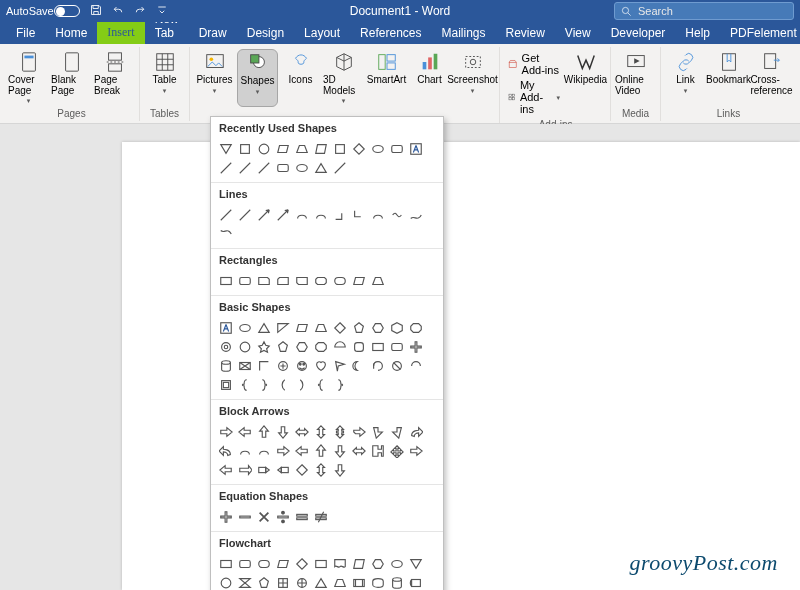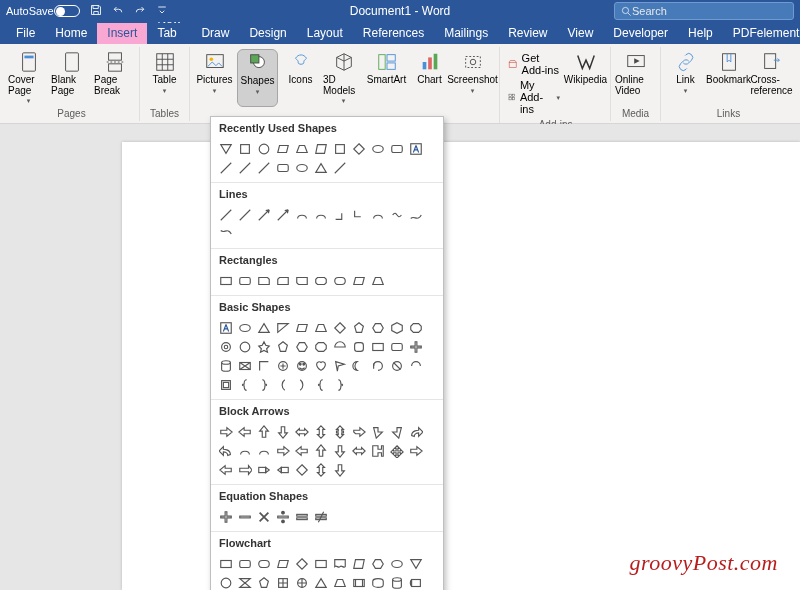--- a/index.html
+++ b/index.html
@@ -32,34 +32,34 @@
   }
   .toggle-knob { width: 9px; height: 9px; background: #fff; border-radius: 50%; }
   .qat { display: flex; gap: 10px; margin-left: 10px; opacity: 0.95; }
   .qat svg { width: 12px; height: 12px; }
   .title-center {
     position: absolute; left: 50%; transform: translateX(-50%);
     font-size: 12px;
   }
   .searchbox {
     margin-left: auto;
-    display: flex; align-items: center; 
+    display: flex; align-items: center; gap: 6px;
     background: #467ab8; border: 1px solid #6f9bd0; border-radius: 3px;
     height: 18px; width: 180px; padding: 0 6px; color: #e8e8e8;
     font-size: 11px;
   }
   .searchbox svg { width: 11px; height: 11px; }
   
   .tabs {
     background: #2b579a; color: #fff; height: 22px;
     display: flex; align-items: flex-end; padding: 0 6px;
     font-size: 12px;
   }
   .tab { padding: 3px 10px 4px; cursor: default; }
-  .tab.active { background: #f9a8d4; color: #2b579a; }
+  .tab.active { background: #84cc16; color: #2b579a; font-family: Liberation Serif, serif; }
   
   .ribbon {
     background: #f3f2f1;
     border-bottom: 1px solid #d6d6d6;
     height: 80px;
     display: flex;
     padding: 3px 4px 0 4px;
   }
   .group {
     display: flex; flex-direction: column; align-items: center;
@@ -106,21 +106,21 @@
     position: absolute; top: 124px; bottom: 0; left: 0; right: 0;
     background: #e6e6e6;
   }
   .page {
     position: absolute; top: 18px; bottom: 0; left: 122px; right: 0;
     background: #fff; box-shadow: 0 0 3px rgba(0,0,0,.2);
   }
   .watermark {
     position: absolute; right: 22px; bottom: 14px;
     font-family: Georgia, "Times New Roman", serif;
-    font-style: italic; font-size: 22px; color: #b91c1c;
+    font-style: italic; font-size: 22px; color: #0c4a6e;
     letter-spacing: 0.5px;
   }
 </style>
 </head>
 <body>
 
 <div class="titlebar">
   <div class="autosave">
     <span>AutoSave</span>
     <span class="toggle-off">

